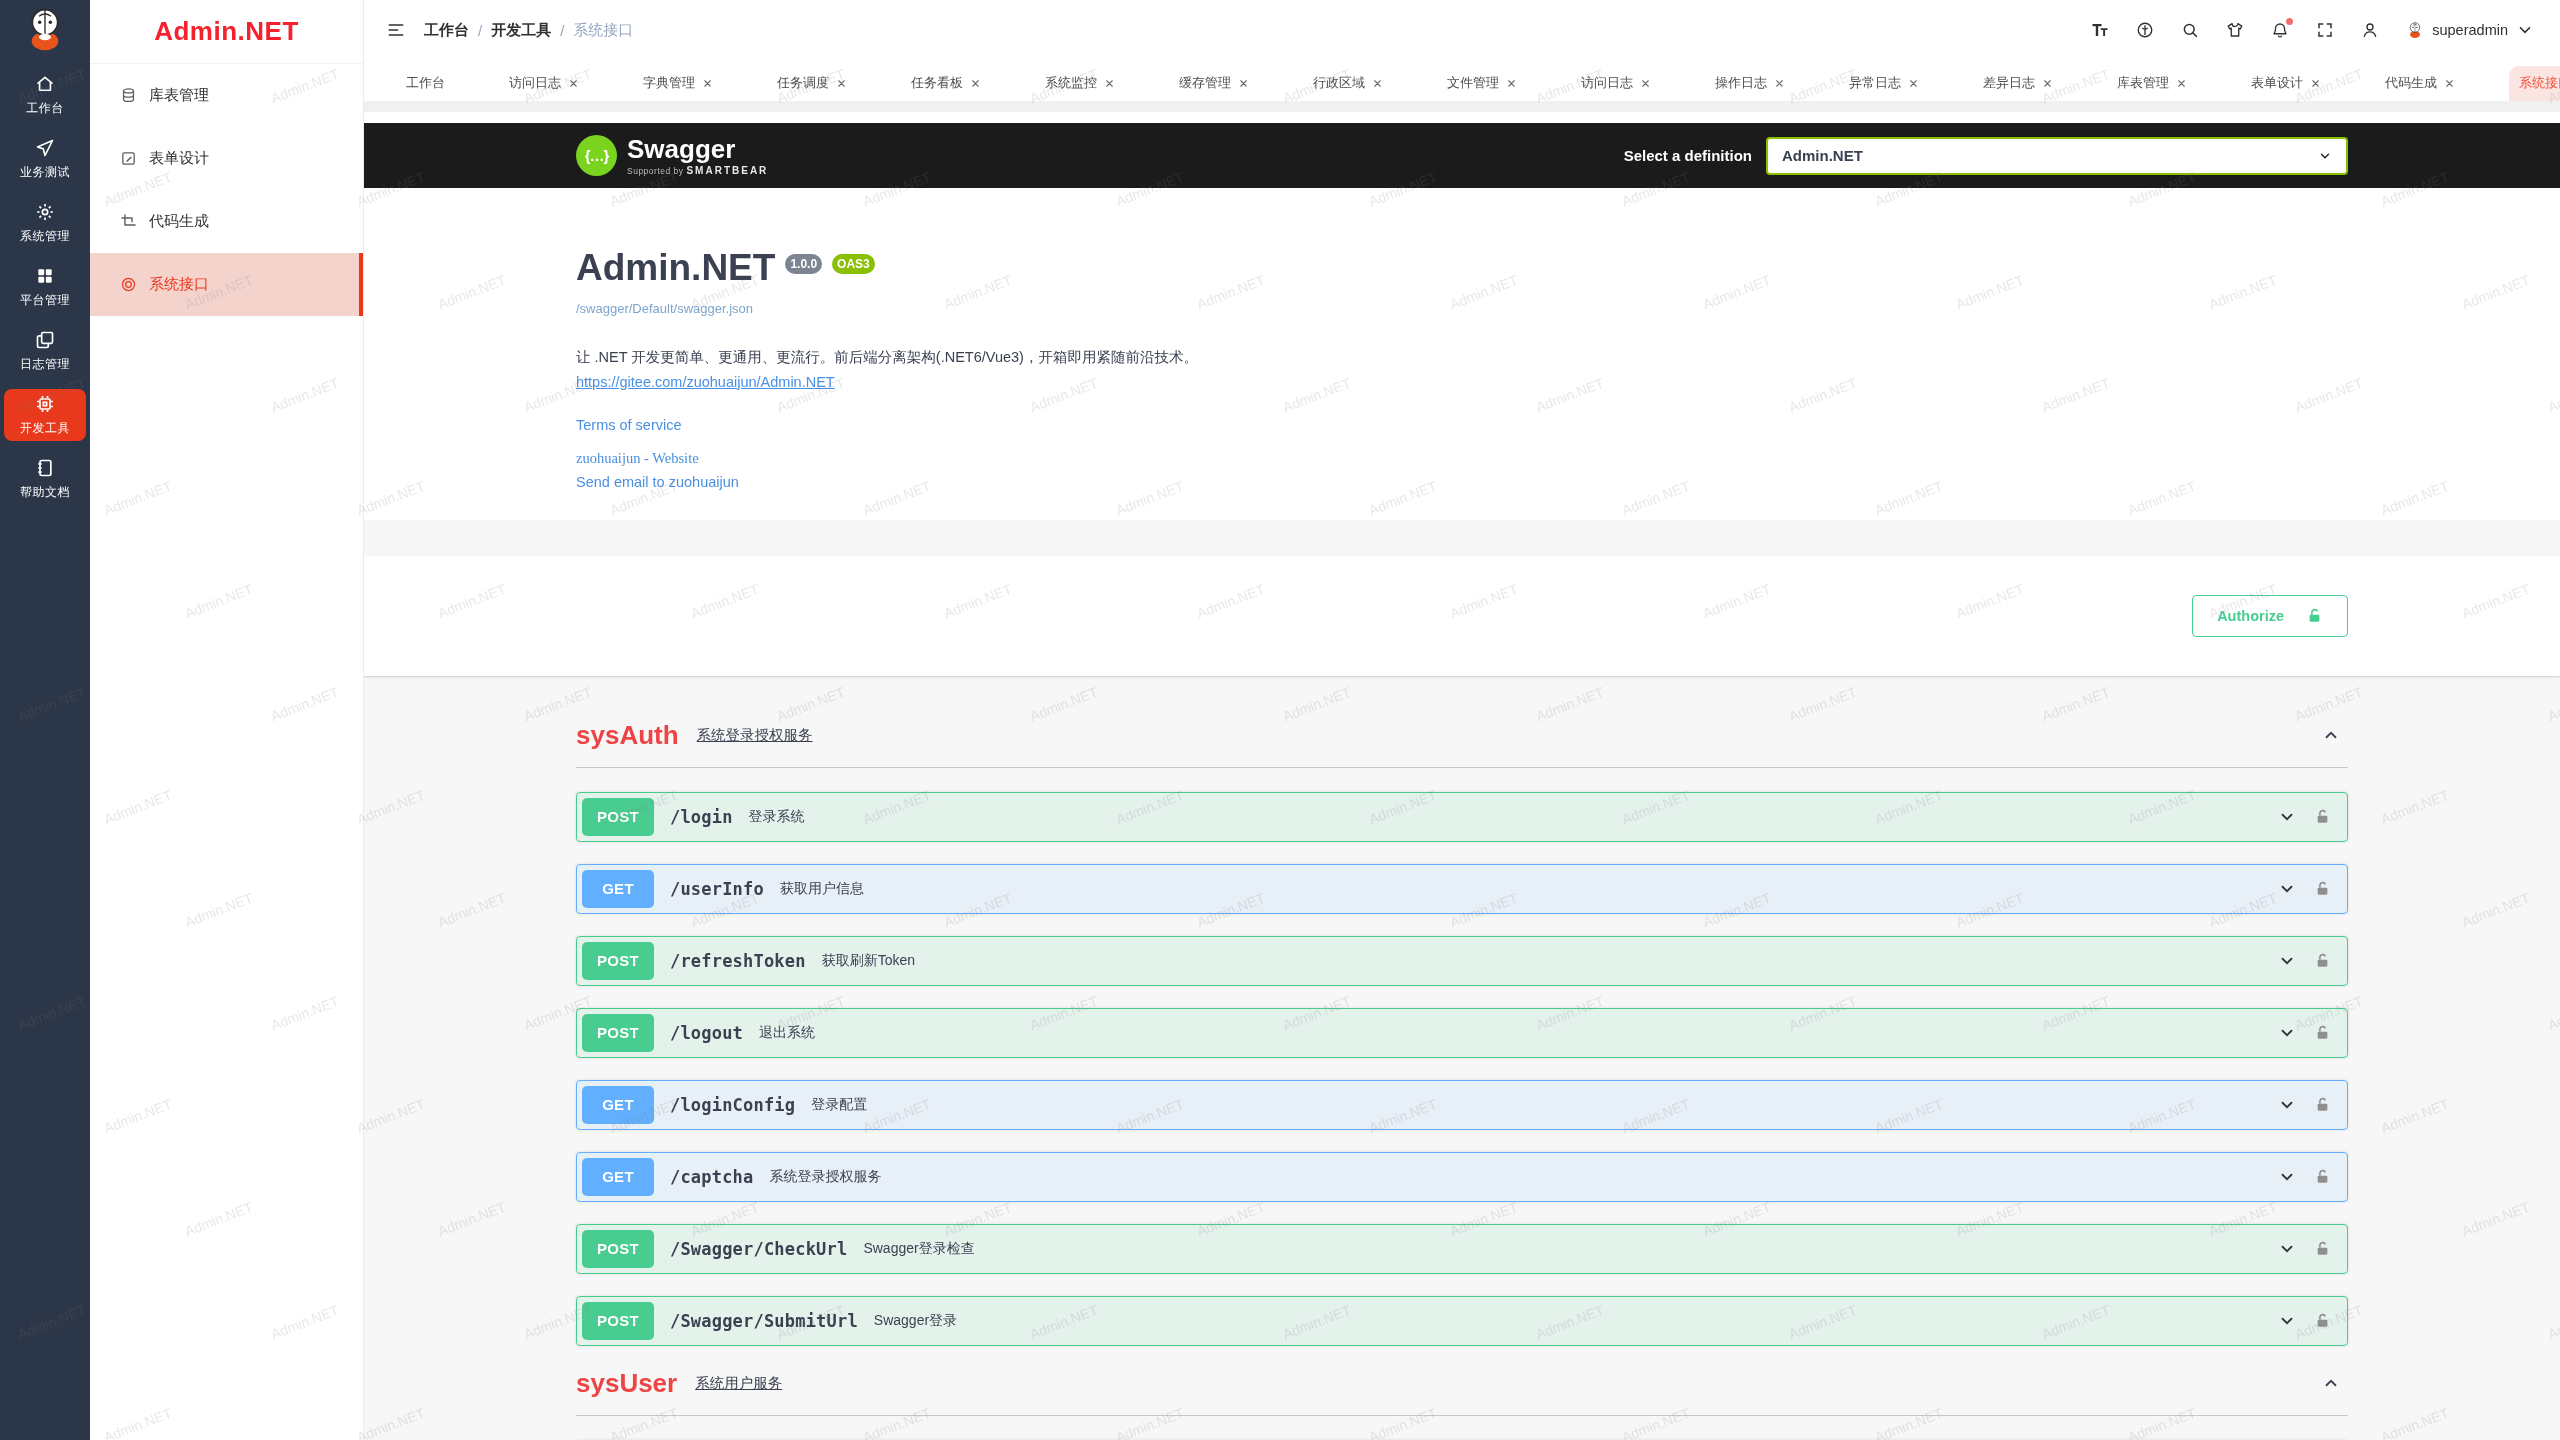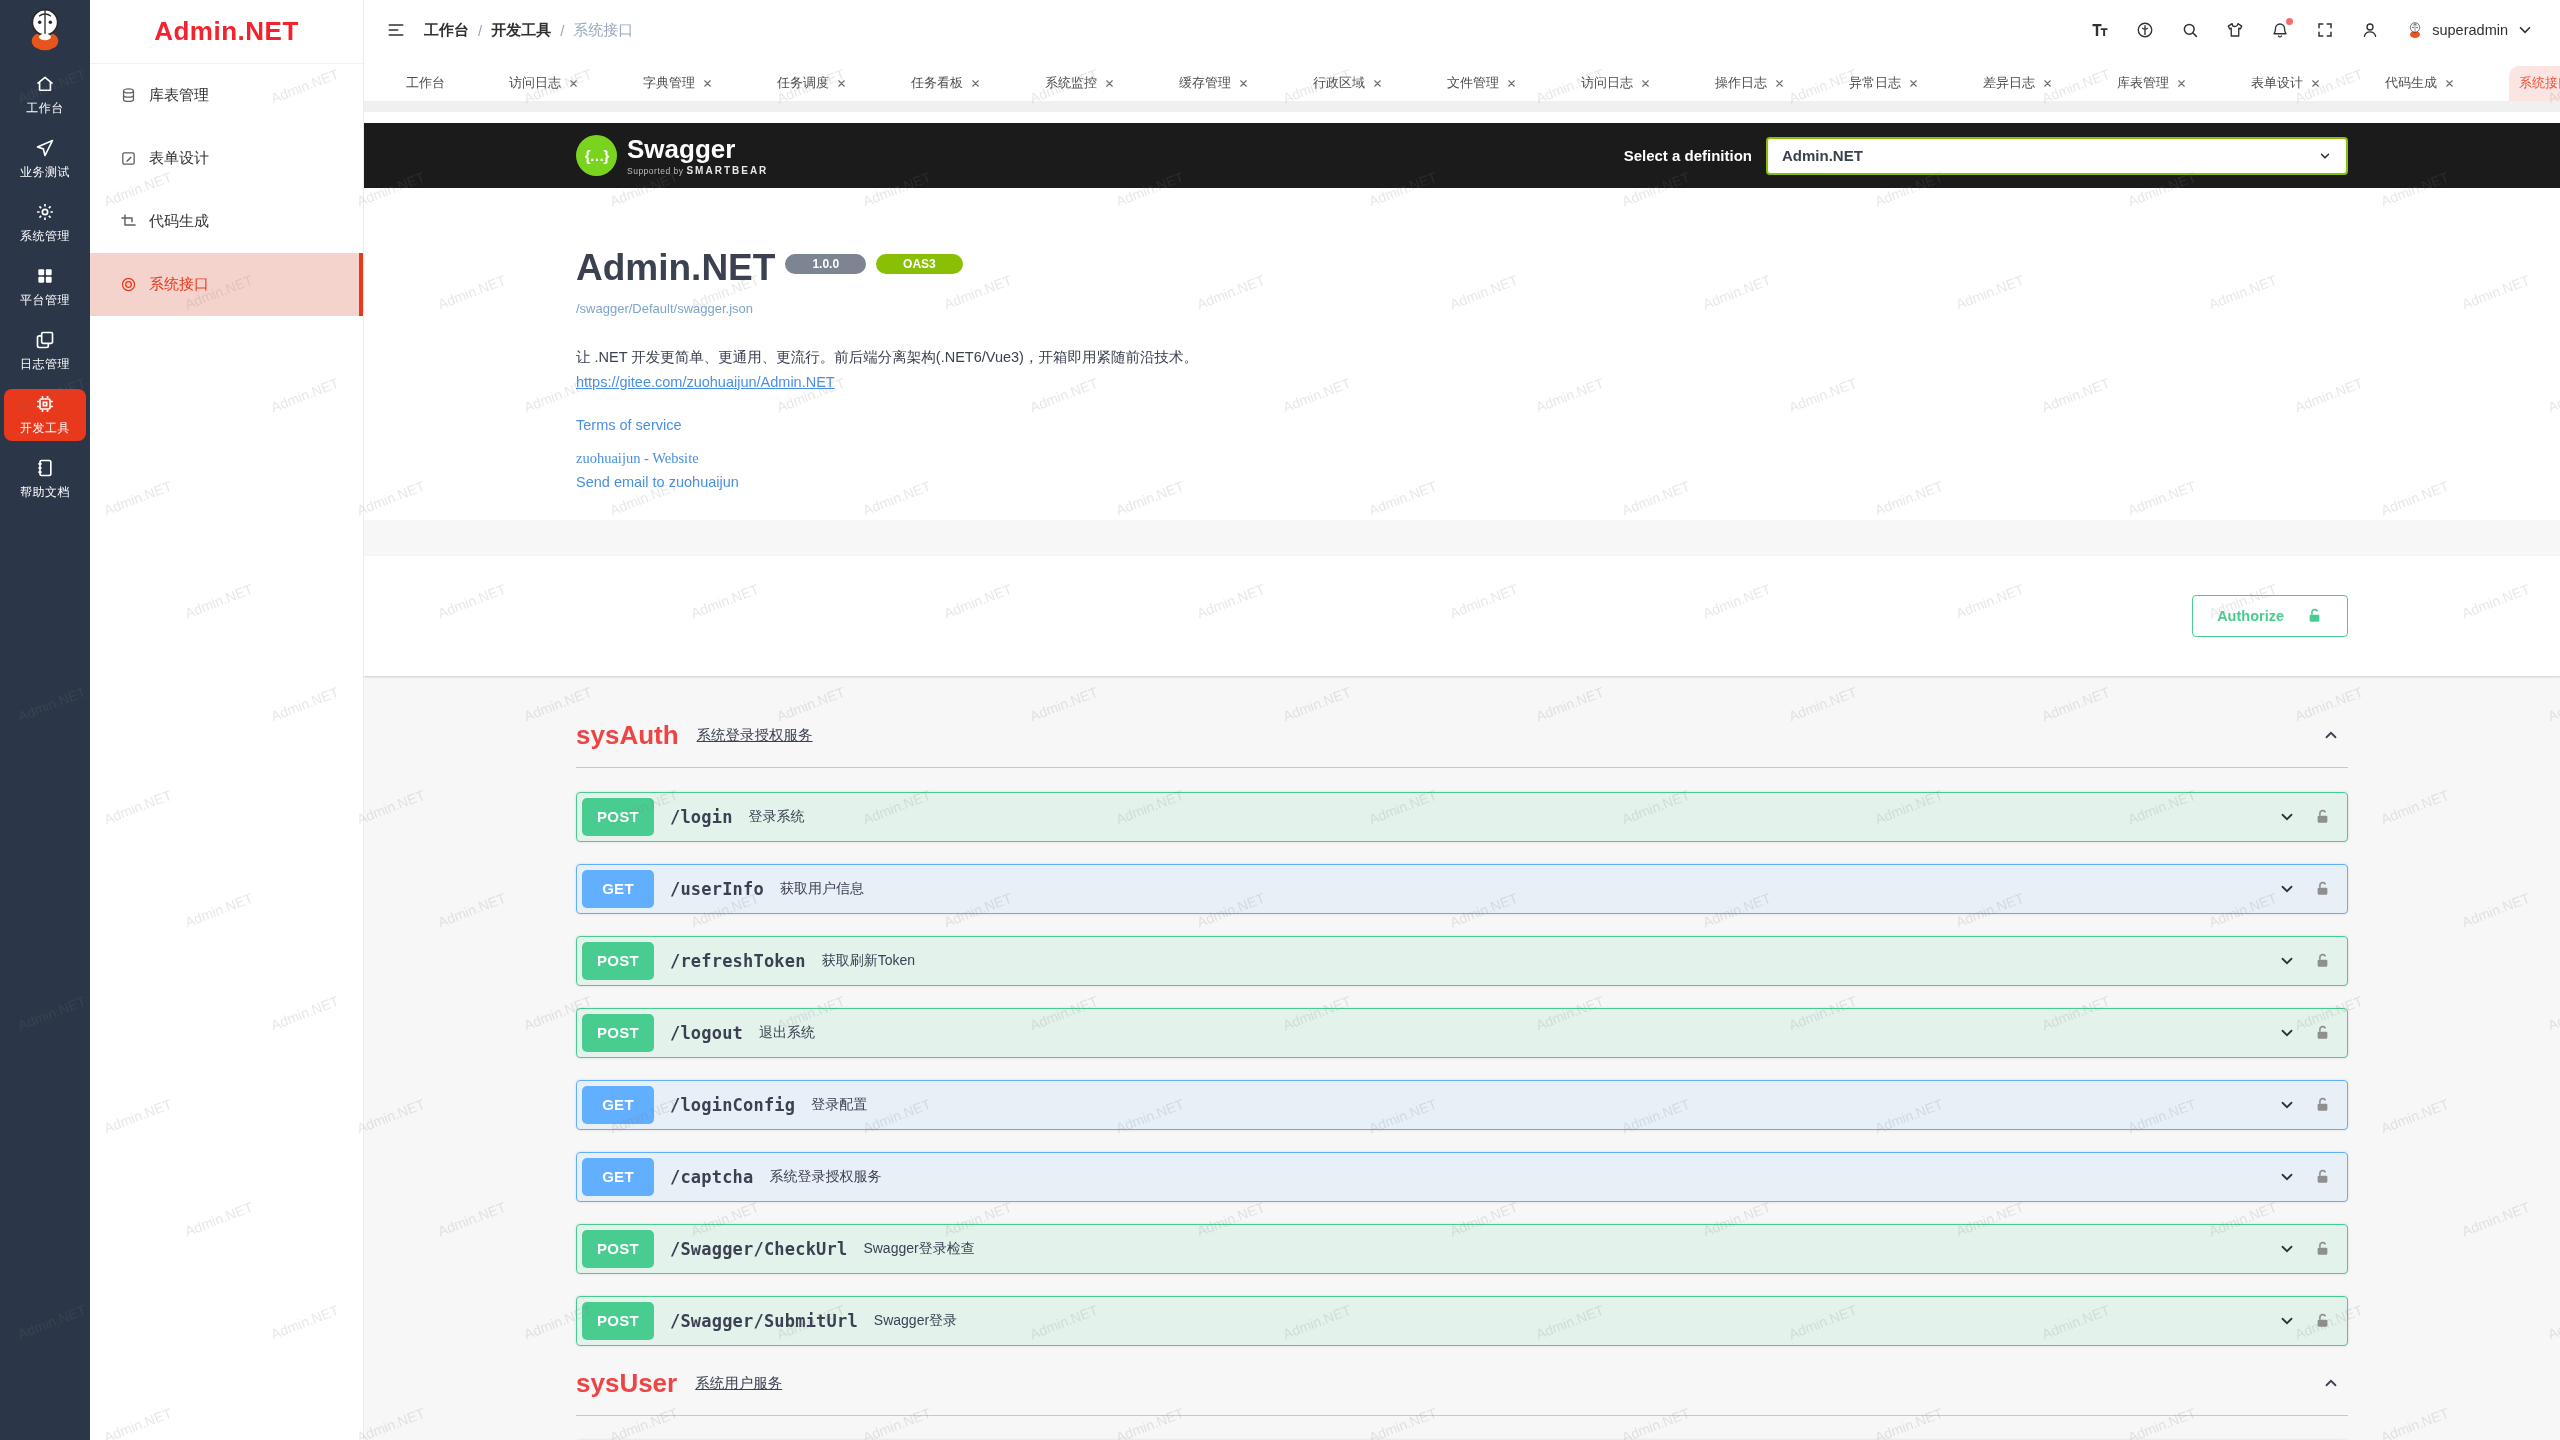--- a/index.html
+++ b/index.html
@@ -62,21 +62,21 @@
   .sw-sub b{color:#e8e8e8;font-size:10px;letter-spacing:2px;font-weight:600;}
   .sw-select-group{display:flex;align-items:center;}
   .sw-select-label{color:#fff;font-size:15px;font-weight:bold;margin-right:14px;}
   .sw-select{width:582px;height:38px;background:#fff;border:2px solid #89bf04;border-radius:4px;display:flex;align-items:center;padding:0 14px;box-sizing:border-box;cursor:pointer;}
   .sw-select-value{font-size:15px;font-weight:bold;color:#3b4151;}
   .sw-select .caret{margin-left:auto;color:#222;width:14px;height:14px;}
 
   .sw-info{padding:60px 0 30px 0;background:#fff;}
   .title-row{display:flex;align-items:flex-start;gap:10px;}
   .sw-title{font-size:37px;font-weight:bold;color:#3b4151;line-height:1.1;}
-  .pill{border-radius:12px;color:#fff;font-size:12px;font-weight:bold;padding:3px 27px;margin-top:6px;}
+  .pill{border-radius:12px;color:#fff;font-size:12px;font-weight:bold;padding:3px 5px;margin-top:6px;}
   .pill.version{background:#7d8492;}
   .pill.oas{background:#89bf04;}
   .spec-url{margin-top:12px;font-size:13px;color:#7da4cc;}
   .spec-url a{color:#7da4cc;text-decoration:none;}
   .sw-desc{margin-top:32px;font-size:14.5px;color:#3b4151;}
   .sw-link{display:inline-block;margin-top:7px;font-size:14.5px;color:var(--link-blue,#4990e2);text-decoration:underline;cursor:pointer;}
   .sw-tos{margin-top:26px;font-size:14.5px;color:var(--link-blue,#4990e2);cursor:pointer;}
   .sw-website{margin-top:17px;font-size:14.5px;color:var(--link-blue,#4990e2);cursor:pointer;font-family:Liberation Serif, serif;}
   .sw-email{margin-top:7px;font-size:14.5px;color:var(--link-blue,#4990e2);cursor:pointer;}
 

